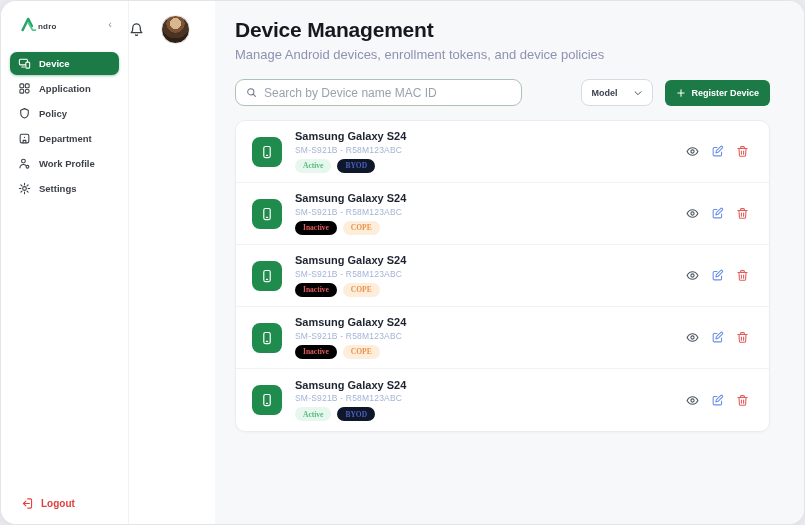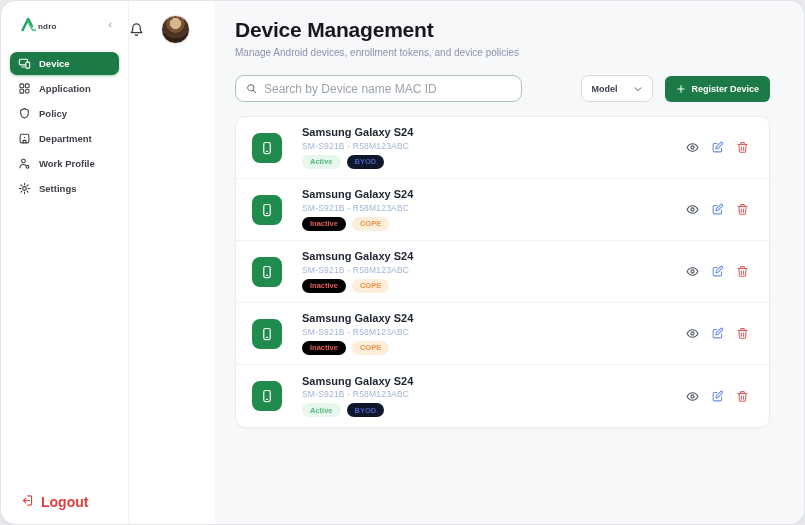--- a/index.html
+++ b/index.html
@@ -41,23 +41,23 @@
     font-size:9.5px; font-weight:600; color:#3c4148;
   }
   .nav-item svg { width:13px; height:13px; stroke:#3c4148; flex:0 0 13px; }
   .nav-item svg .bgfill { fill:#ffffff; }
   .nav-item.active { background:#1b7a46; color:#ffffff; box-shadow:0 1px 3px rgba(27,122,70,.4); }
   .nav-item.active svg { stroke:#ffffff; }
   .nav-item.active svg .bgfill { fill:#1b7a46; }
 
   .sidebar-spacer { flex:1; }
   .logout {
-    display:flex; align-items:flex-start; gap:7px;
+    display:flex; align-items:center; gap:7px;
     padding:0 20px; cursor:pointer;
-    font-size:14px; font-weight:600; color:#e0403f;
+    font-size:10px; font-weight:600; color:#e0403f;
   }
   .logout svg { width:13px; height:13px; stroke:#e0403f; }
 
   
   .main { flex:1; display:flex; flex-direction:row; min-width:0; }
   .topbar {
     height:56px; flex:0 0 56px; background:#fff;
     display:flex; align-items:center; justify-content:flex-end;
     gap:17px; padding-right:25px;
   }
@@ -69,21 +69,21 @@
       radial-gradient(circle at 50% 28%, #d8b68e 0 23%, #7a5236 24% 38%, #4a3322 39% 62%, #2f2016 63% 100%);
     border:1px solid #e8e8e8;
   }
 
   .content {
     flex:1; background:#f7f8fa;
     padding:17px 34px 0 20px;
     overflow:hidden;
   }
   .page-title { font-size:21px; font-weight:700; color:#16181d; letter-spacing:-.2px; }
-  .page-subtitle { font-size:10px; color:#8c92b0; margin-top:5px; }
+  .page-subtitle { font-size:13px; color:#8c92b0; margin-top:5px; }
 
   .controls { display:flex; align-items:center; margin-top:17px; }
   .search-box {
     width:287px; height:27px; background:#fff;
     border:1px solid #adc2b5; border-radius:9px;
     display:flex; align-items:center; gap:7px; padding:0 10px;
   }
   .search-box svg { width:11px; height:11px; stroke:#6b7280; flex:0 0 11px; }
   .search-box input {
     border:none; outline:none; flex:1; font-size:12px;
@@ -116,24 +116,24 @@
     height:62px; display:flex; align-items:center;
     padding:0 20px 0 16px;
     border-bottom:1px solid #f1f2f5;
   }
   .device-row:last-child { border-bottom:none; }
   .device-avatar {
     width:30px; height:30px; border-radius:8px; background:#1f8b4d;
     display:flex; align-items:center; justify-content:center; flex:0 0 30px;
   }
   .device-avatar svg { width:14px; height:14px; stroke:#fff; }
-  .device-info { margin-left:20px; }
+  .device-info { margin-left:13px; }
   .device-name { font-size:11px; font-weight:700; color:#1d2430; }
   .device-id { font-size:8.5px; color:#a3b4d6; margin:2.5px 0 4px; letter-spacing:.2px; }
-  .badges { display:flex; gap:6px; }
+  .badges { display:flex; gap:6px;font-family:Liberation Serif, serif; }
   .badge {
     font-size:7.5px; font-weight:600; padding:2.5px 8px; border-radius:8px; line-height:1.2;
   }
   .badge.active   { background:#e6f7ed; color:#57ba7e; }
   .badge.inactive { background:#000000; color:#e25c5c; }
   .badge.byod     { background:#0f172a; color:#4c5fc0; }
   .badge.cope     { background:#fdeedc; color:#ec9247; }
   .row-actions { margin-left:auto; display:flex; align-items:center; gap:12px; }
   .row-actions .act { cursor:pointer; display:flex; }
   .row-actions svg { width:13px; height:13px; }

